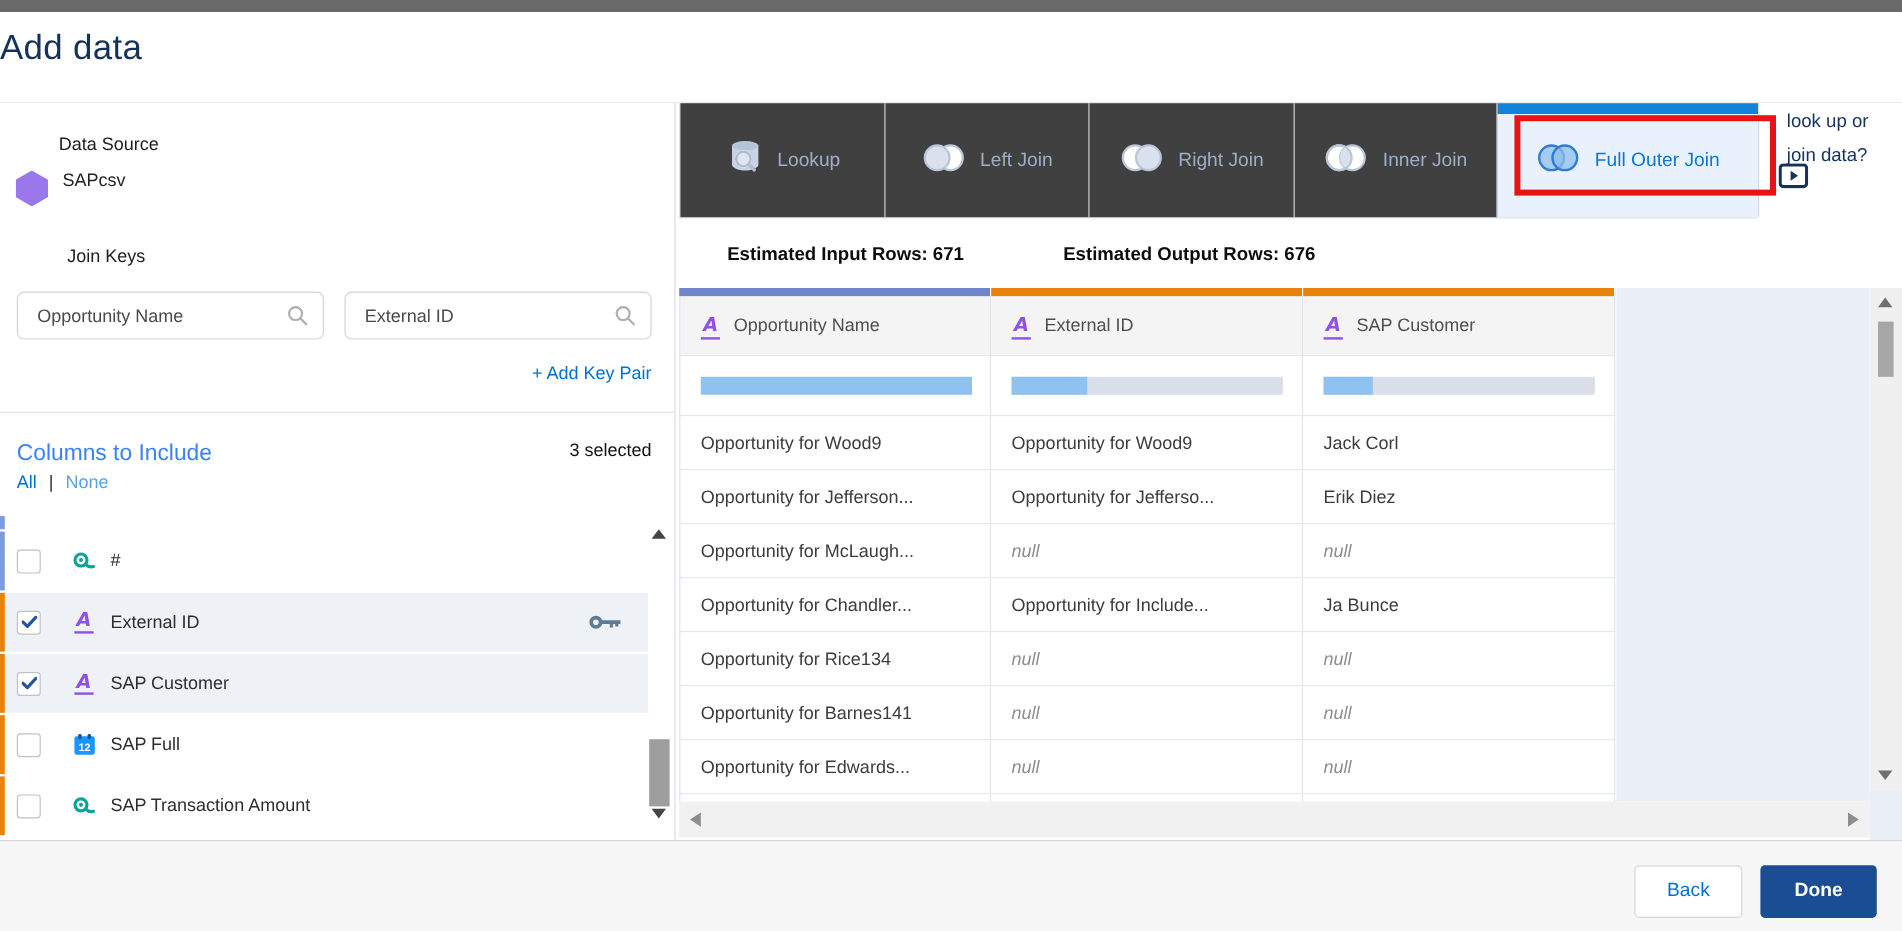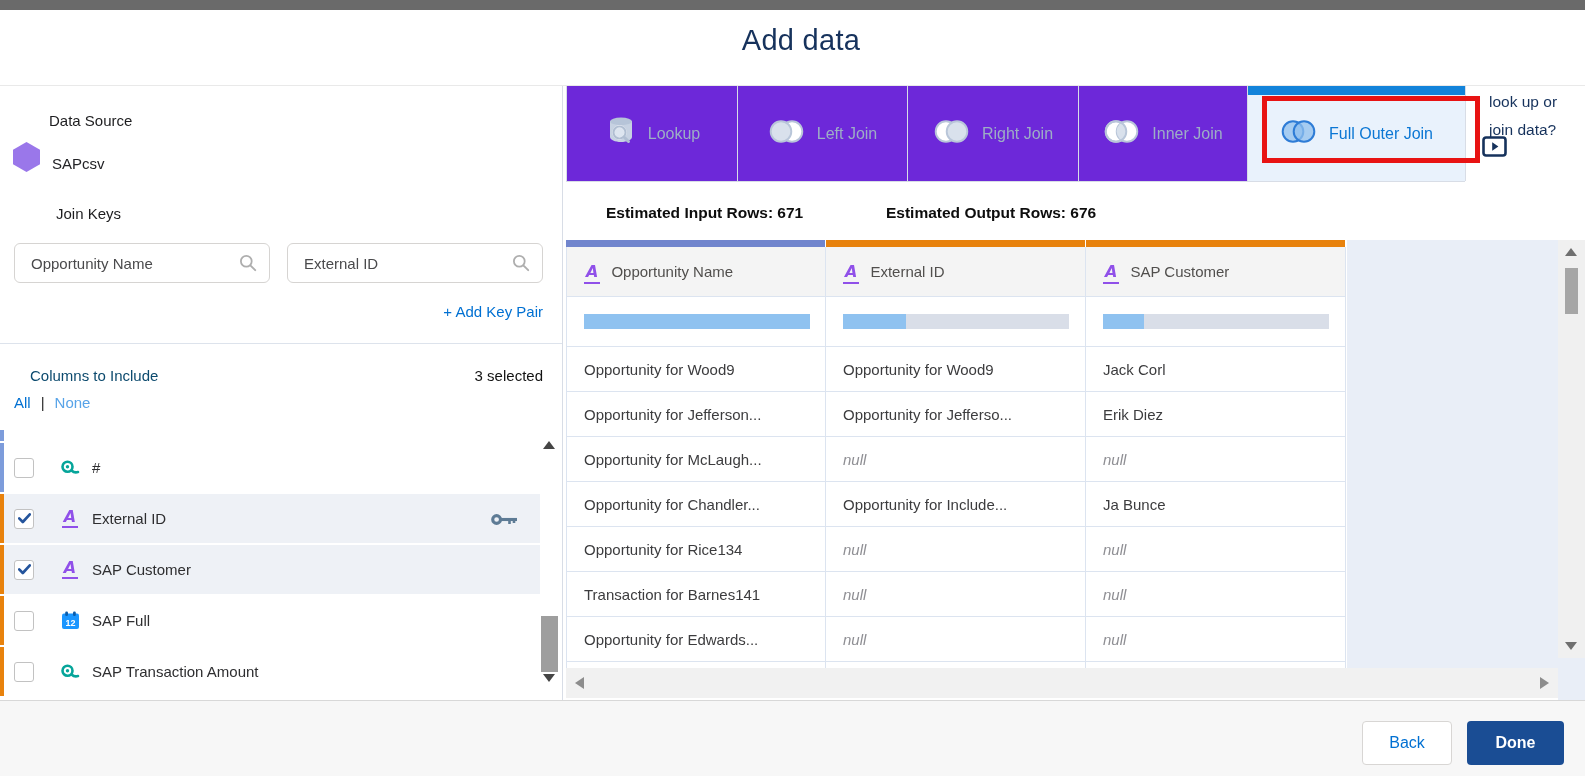--- a/index.html
+++ b/index.html
@@ -3,42 +3,42 @@
 <meta charset="utf-8">
 <style>
   * { margin:0; padding:0; box-sizing:border-box; }
   html,body { width:1585px; height:776px; }
   body { position:relative; overflow:hidden; background:#fff;
          font-family:"Liberation Sans",sans-serif; }
   .abs { position:absolute; }
 
   
   #chrome-bar { left:0; top:0; width:1585px; height:10px; background:#6a6a6a; }
-  #dialog-title { left:16px; top:24px; width:1570px; text-align:center;
+  #dialog-title { left:0; top:24px; width:1570px; 
     font-size:29px; font-weight:300; color:var(--title-navy); letter-spacing:.3px; }
   #header-line { left:0; top:85px; width:1585px; height:1px; background:#e9e9e9; }
   #panel-divider { left:562px; top:86px; width:1px; height:614px; background:#d8dde6; }
 
   
   .panel-label { font-size:15px; color:#1d1d1f; }
   #ds-label  { left:14px; top:112px;margin-left:35px; }
-  #ds-row    { left:13px; top:142px; display:flex; align-items:flex-end; gap:12px; }
+  #ds-row    { left:13px; top:142px; display:flex; align-items:flex-start; gap:12px; }
   .hexagon   { width:27px; height:30px; background:#9a77ea;
                clip-path:polygon(50% 0,100% 26%,100% 74%,50% 100%,0 74%,0 26%); }
   #ds-name   { font-size:15px; color:#232326; }
   #jk-label  { left:14px; top:205px;margin-left:42px; }
   .key-input { top:243px; height:40px; border:1px solid #d6d4d2; border-radius:6px;
                background:#fff; display:flex; align-items:center; justify-content:space-between;
                padding:0 12px 0 16px; font-size:15px; color:#4a4a4c; cursor:text; }
   #key-input-1 { left:14px;  width:256px; }
   #key-input-2 { left:287px; width:256px; }
   #add-key-pair { left:287px; top:303px; width:256px; text-align:right;
                   color:var(--brand-blue); font-size:15px; cursor:pointer; }
   #cols-divider { left:0; top:343px; width:562px; height:1px; background:#dde3ec; }
-  #cols-header-label { left:14px; top:367px; font-size:15px; color:#0c4a6e;margin-left:16px; }
+  #cols-header-label { left:14px; top:367px; font-size:19px; color:#3b82f6; }
   #cols-selected { left:343px; top:367px; width:200px; text-align:right; font-size:15px; color:#121212; }
   #all-none { left:14px; top:394px; font-size:15px; display:flex; gap:10px; }
   #all-none .sep { color:#2b2b2b; }
   #all-link  { color:var(--brand-blue); cursor:pointer; }
   #none-link { color:#57a3e8; cursor:pointer; }
 
   #columns-list { left:0; top:430px; width:540px; }
   .partial-row { height:11px; margin-bottom:2px; position:relative; background:#fff; }
   .col-row { height:49px; margin-bottom:2px; display:flex; align-items:center;
              position:relative; padding-left:14px; background:#fff; cursor:pointer; }
@@ -62,21 +62,21 @@
   .tri-left  { border-width:6px 9px 6px 0; border-color:transparent #8d8d8d transparent transparent; }
   .tri-right { border-width:6px 0 6px 9px; border-color:transparent transparent transparent #8d8d8d; }
   #list-scroll-up    { left:543px; top:441px; cursor:pointer; }
   #list-scroll-thumb { left:541px; top:616px; width:17px; height:56px; background:#9e9e9e; cursor:grab; }
   #list-scroll-down  { left:543px; top:674px; cursor:pointer; }
 
   
   #tabs { left:566px; top:86px; width:899px; height:96px; display:flex;
           border-bottom:1px solid #d8dde6; border-left:1px solid #d8dde6; background:#fff; }
   .tab { border-right:1px solid #d8dde6; display:flex; align-items:center; justify-content:center;
-         gap:11px; font-size:16px; color:#9daec5; position:relative; background:#6d28d9;
+         gap:11px; font-size:16px; color:#9daec5; position:relative; background:#404040;
          cursor:pointer; flex:none; height:100%; }
   .tab.active { background:#e9f2fc; color:var(--active-blue); }
   .tab.active::before { content:""; position:absolute; top:0; left:0; right:0; height:9px;
                         background:var(--tab-top-bar); }
   #red-box { left:1262px; top:96px; width:218px; height:67px;
              border:5px solid var(--red); z-index:6; pointer-events:none; }
   #help-text { left:1489px; top:88px; font-size:15.5px; color:var(--title-navy); line-height:28px; }
   #play-btn { left:1482px; top:136px; cursor:pointer; }
 
   
@@ -349,21 +349,21 @@
       <div class="p-cell data-cell">Opportunity for Chandler...</div>
       <div class="p-cell data-cell">Opportunity for Include...</div>
       <div class="p-cell data-cell">Ja Bunce</div>
     </div>
     <div class="p-row">
       <div class="p-cell data-cell">Opportunity for Rice134</div>
       <div class="p-cell data-cell null">null</div>
       <div class="p-cell data-cell null">null</div>
     </div>
     <div class="p-row">
-      <div class="p-cell data-cell">Transaction for Barnes141</div>
+      <div class="p-cell data-cell">Opportunity for Barnes141</div>
       <div class="p-cell data-cell null">null</div>
       <div class="p-cell data-cell null">null</div>
     </div>
     <div class="p-row">
       <div class="p-cell data-cell">Opportunity for Edwards...</div>
       <div class="p-cell data-cell null">null</div>
       <div class="p-cell data-cell null">null</div>
     </div>
     <div class="p-row">
       <div class="p-cell stub-cell"></div>

